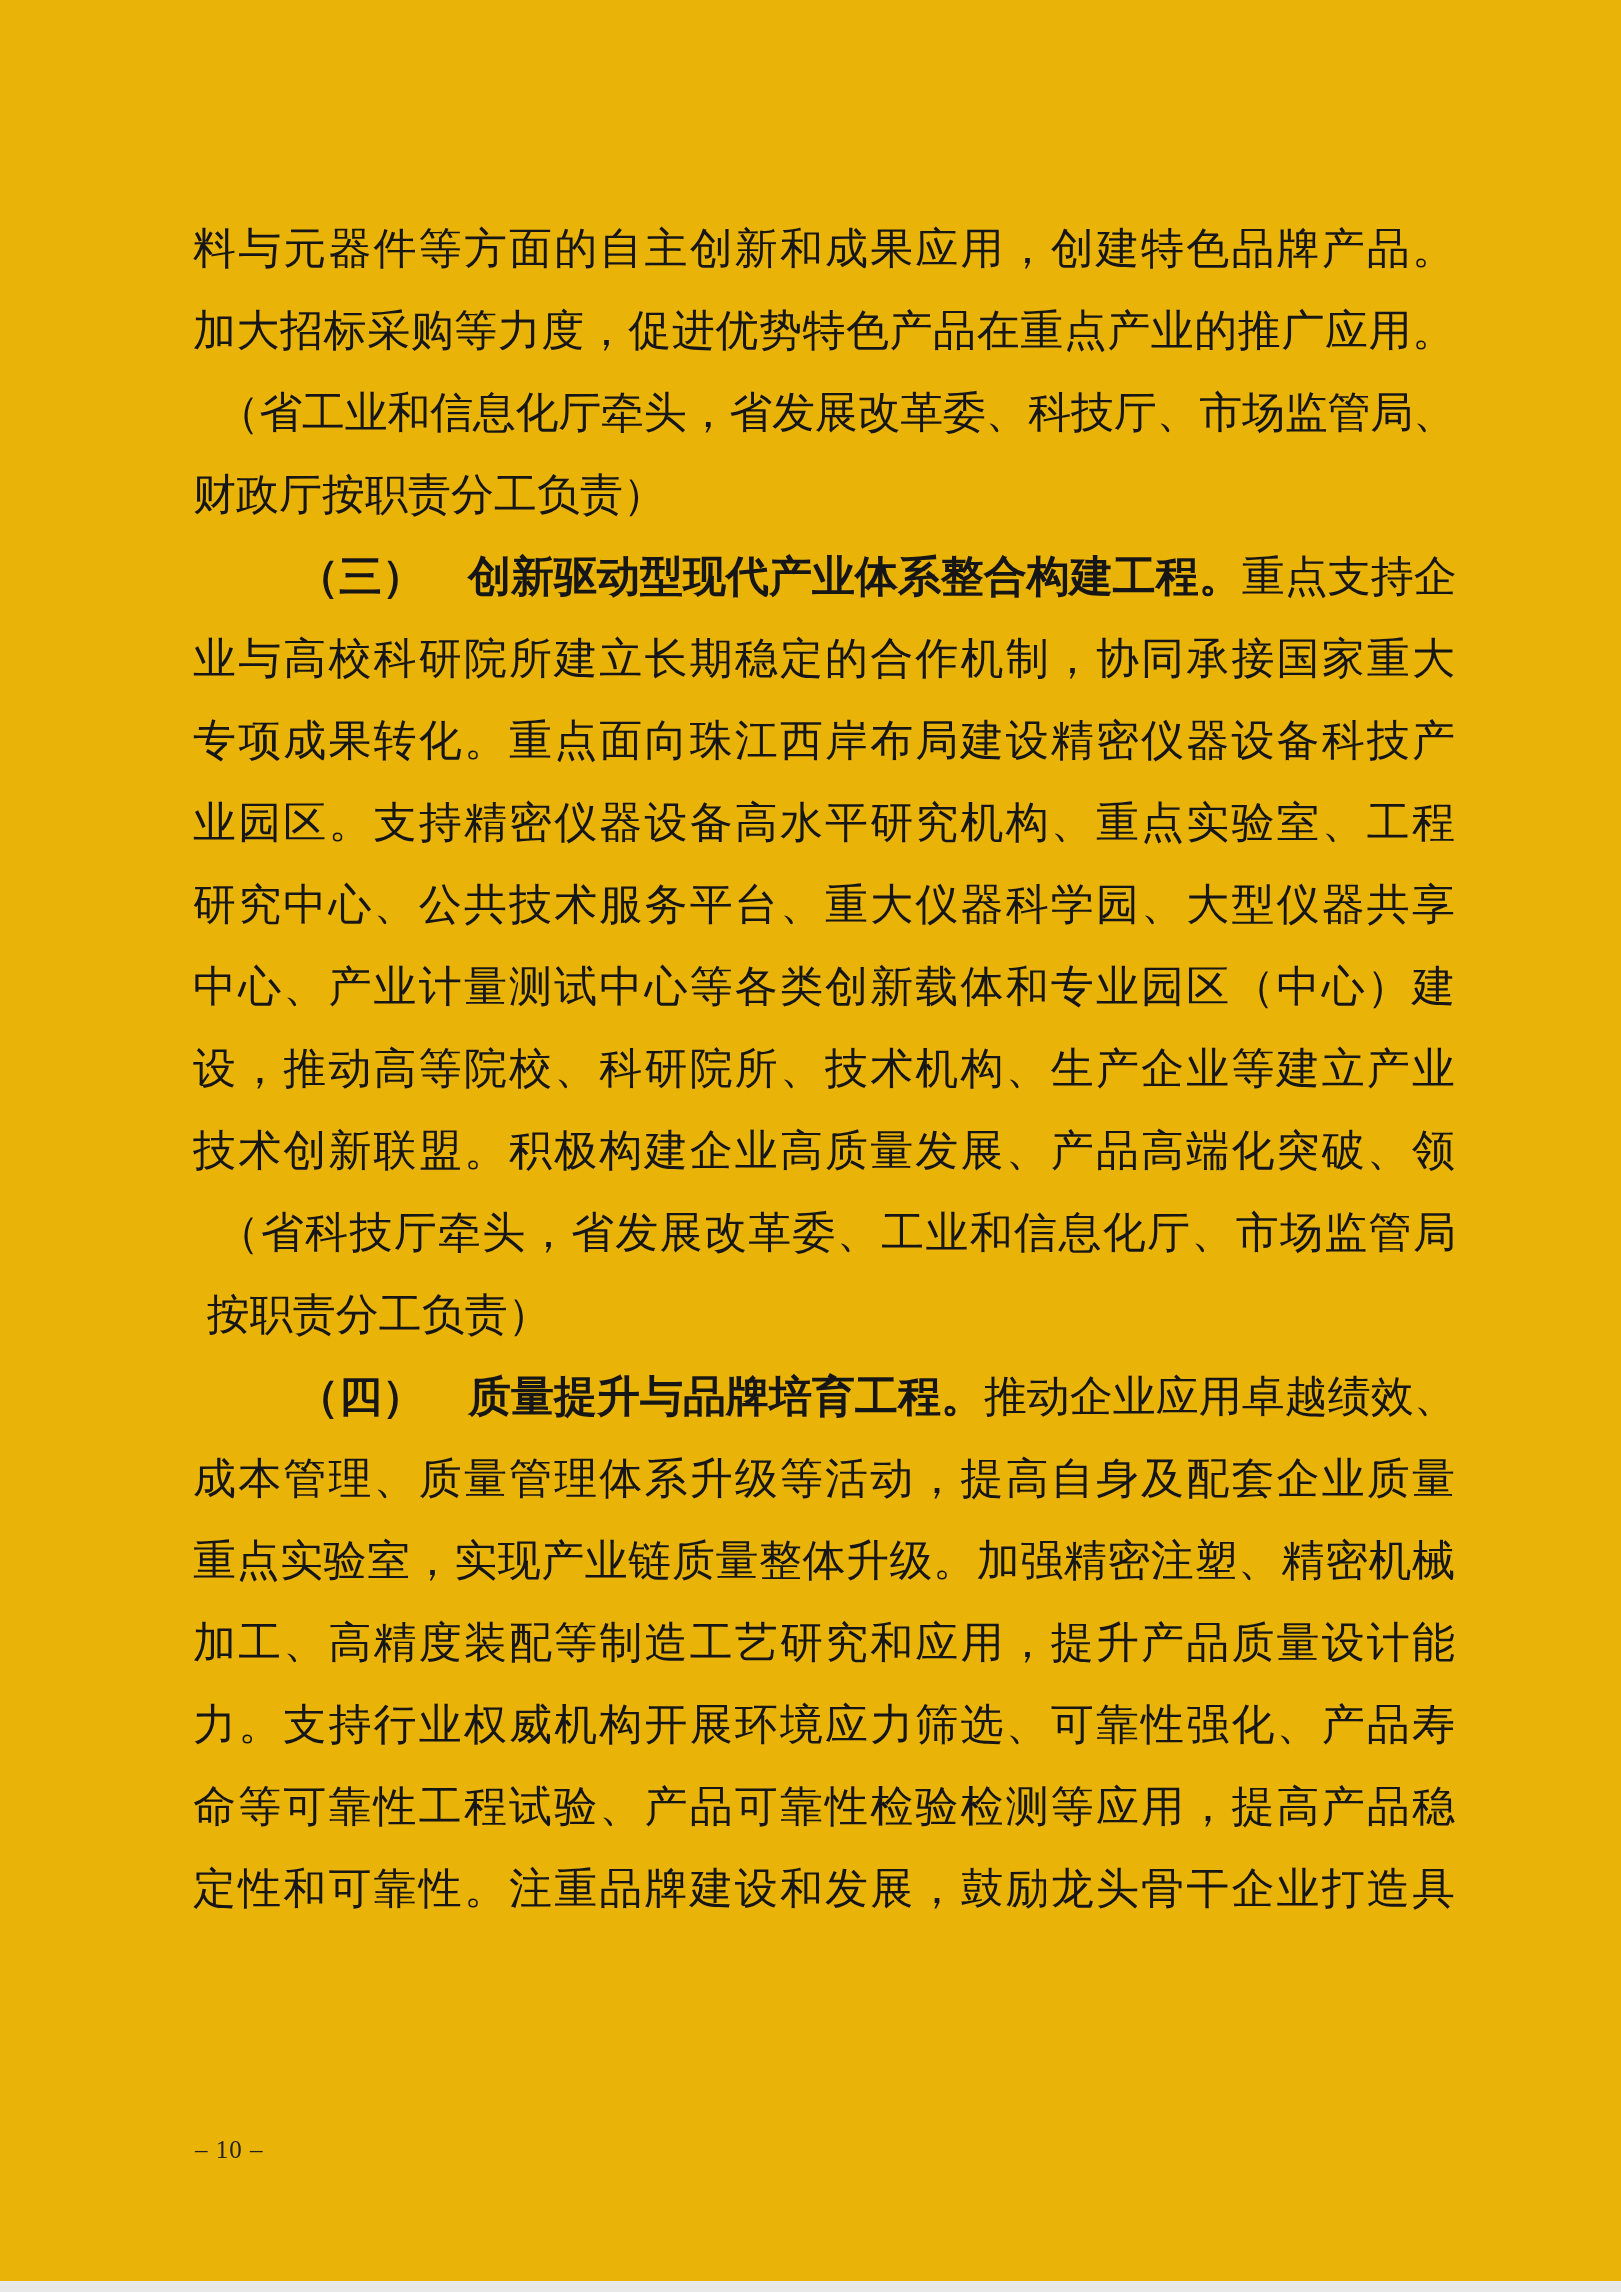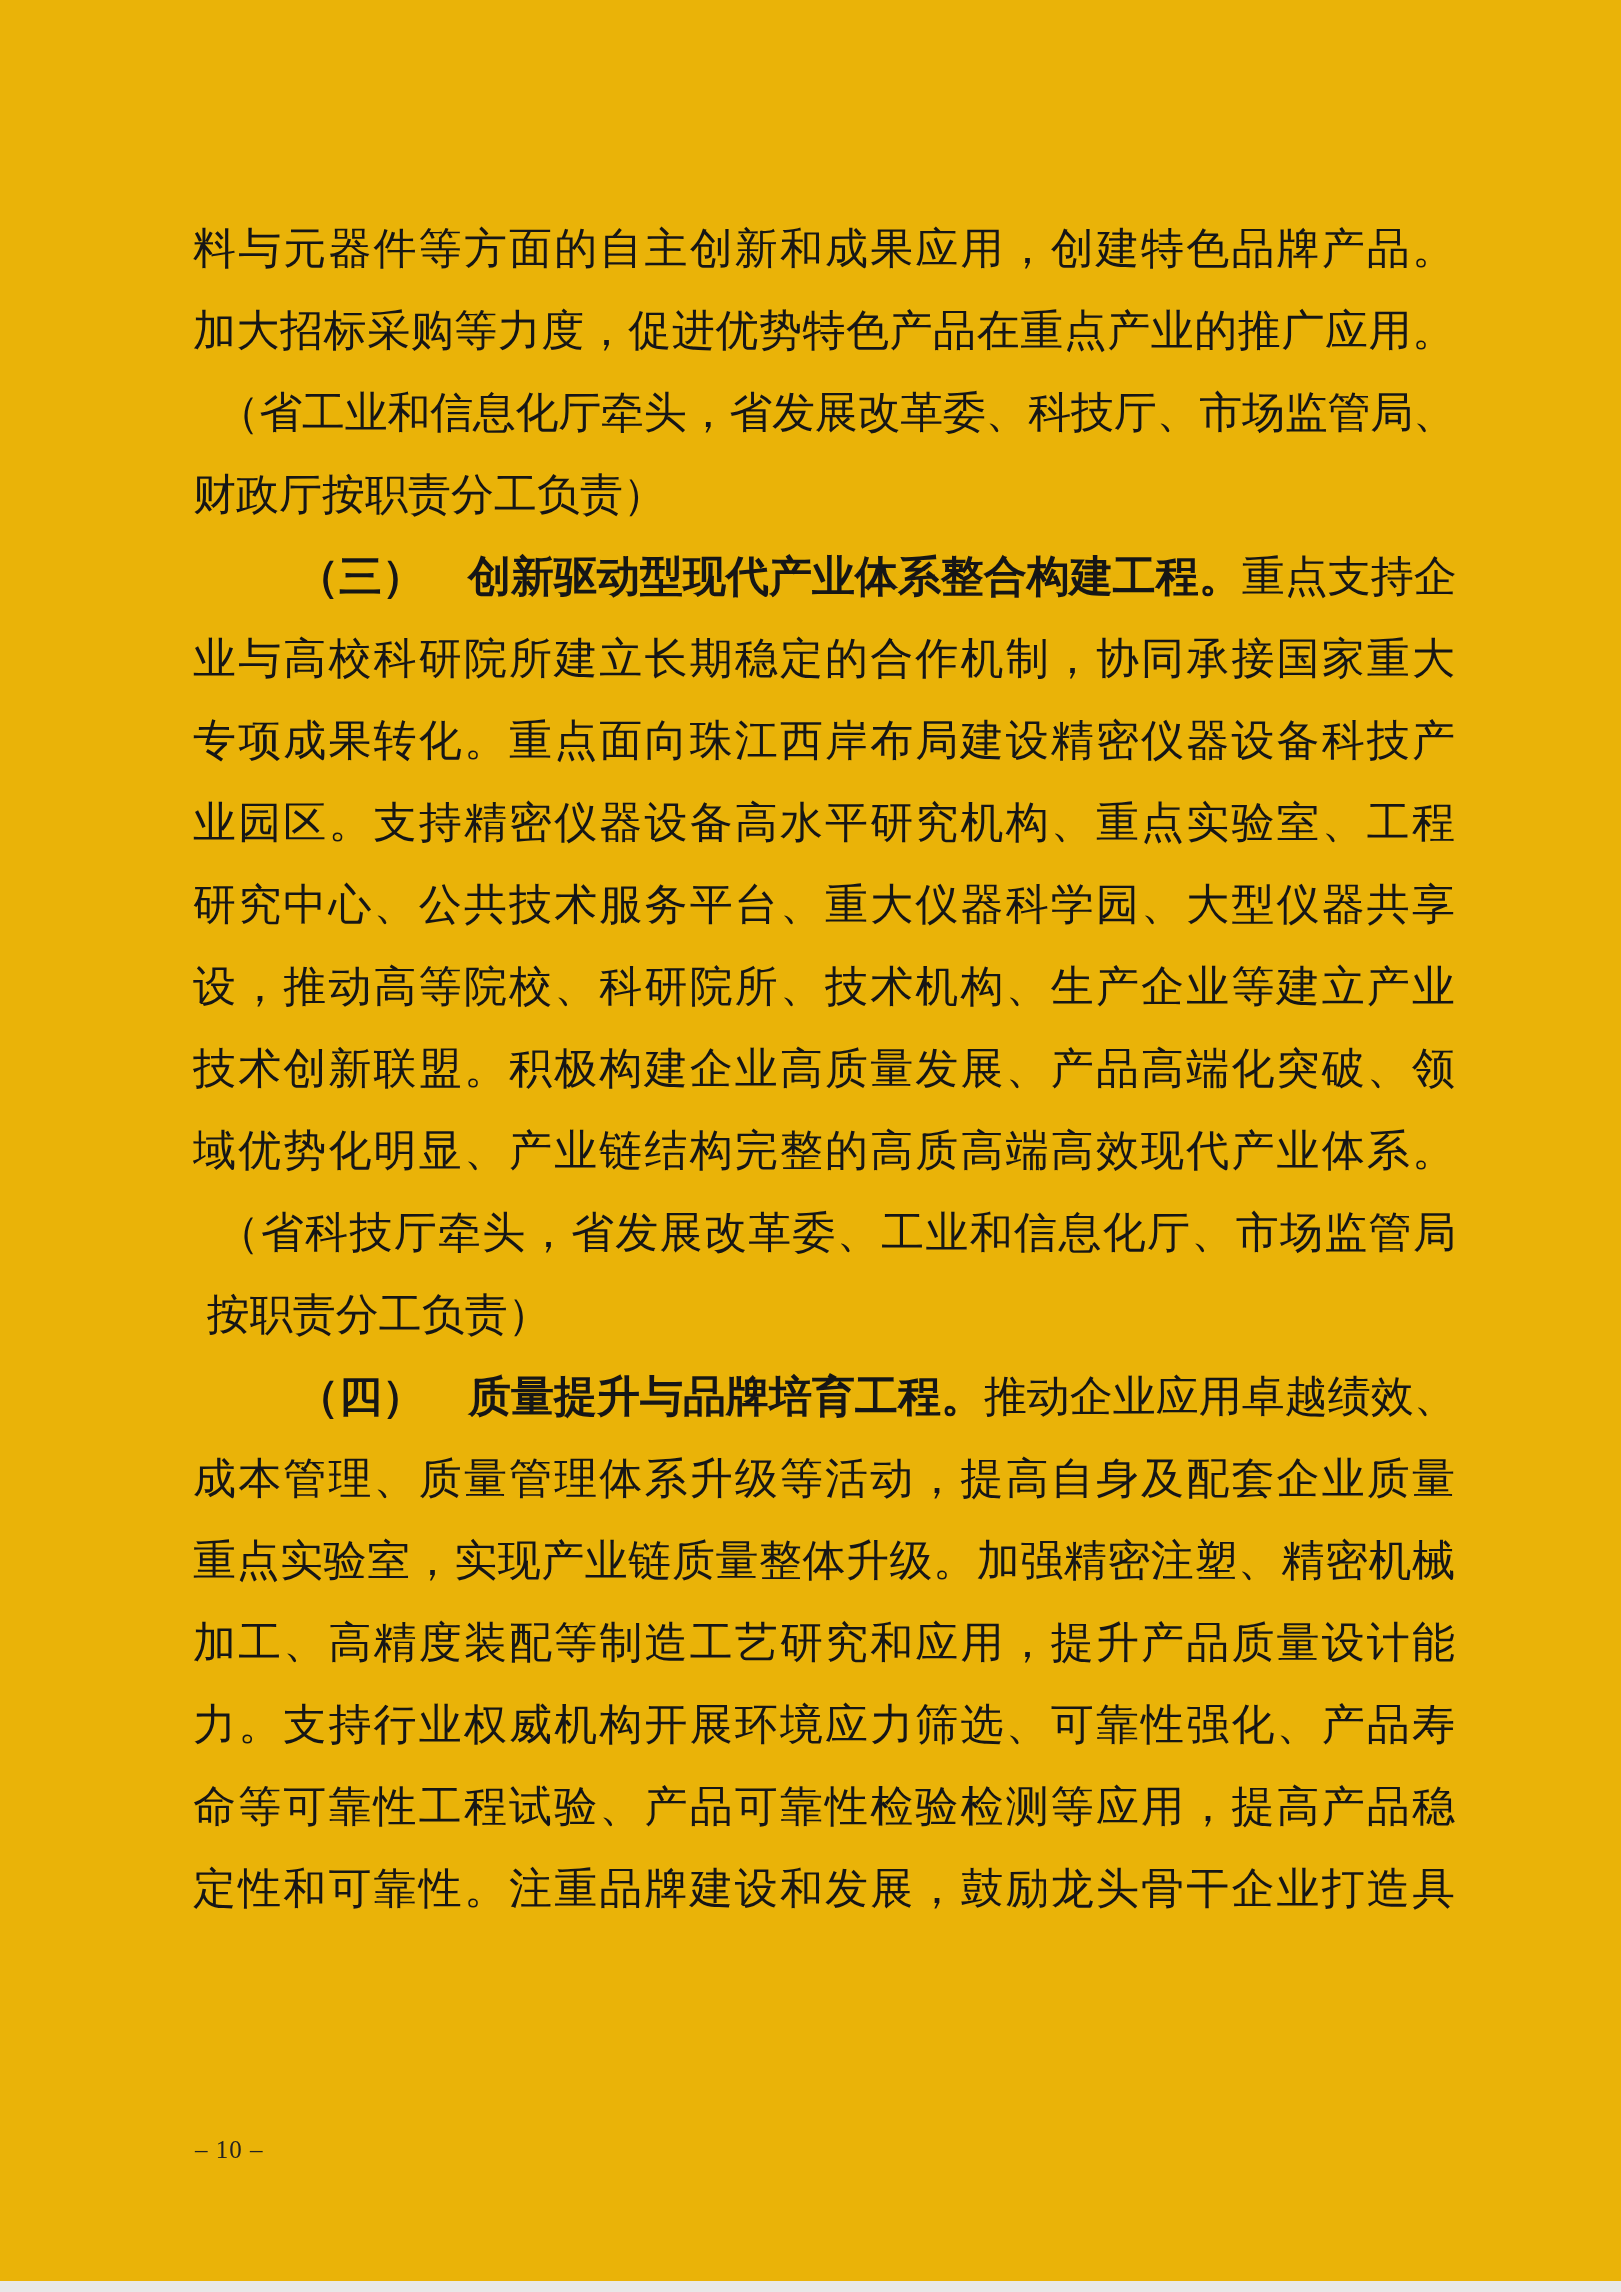--- a/index.html
+++ b/index.html
@@ -70,23 +70,23 @@
   <div class="doc">
     <div class="line">料与元器件等方面的自主创新和成果应用，创建特色品牌产品。</div>
     <div class="line">加大招标采购等力度，促进优势特色产品在重点产业的推广应用。</div>
     <div class="line pindent">（省工业和信息化厅牵头，省发展改革委、科技厅、市场监管局、</div>
     <div class="line end">财政厅按职责分工负责）</div>
     <div class="line h"><b>（三）　创新驱动型现代产业体系整合构建工程。</b><span>重点支持企</span></div>
     <div class="line">业与高校科研院所建立长期稳定的合作机制，协同承接国家重大</div>
     <div class="line">专项成果转化。重点面向珠江西岸布局建设精密仪器设备科技产</div>
     <div class="line">业园区。支持精密仪器设备高水平研究机构、重点实验室、工程</div>
     <div class="line">研究中心、公共技术服务平台、重大仪器科学园、大型仪器共享</div>
+    <div class="line">中心、产业计量测试中心等各类创新载体和专业园区（中心）建</div>
     <div class="line">设，推动高等院校、科研院所、技术机构、生产企业等建立产业</div>
     <div class="line">技术创新联盟。积极构建企业高质量发展、产品高端化突破、领</div>
-    <div class="line">域优势化明显、产业链结构完整的高质高端高效现代产业体系。</div>
     <div class="line pindent">（省科技厅牵头，省发展改革委、工业和信息化厅、市场监管局</div>
     <div class="line end pindent2">按职责分工负责）</div>
     <div class="line h"><b>（四）　质量提升与品牌培育工程。</b><span>推动企业应用卓越绩效、</span></div>
     <div class="line">成本管理、质量管理体系升级等活动，提高自身及配套企业质量</div>
     <div class="line">重点实验室，实现产业链质量整体升级。加强精密注塑、精密机械</div>
     <div class="line">加工、高精度装配等制造工艺研究和应用，提升产品质量设计能</div>
     <div class="line">力。支持行业权威机构开展环境应力筛选、可靠性强化、产品寿</div>
     <div class="line">命等可靠性工程试验、产品可靠性检验检测等应用，提高产品稳</div>
     <div class="line">定性和可靠性。注重品牌建设和发展，鼓励龙头骨干企业打造具</div>
   </div>

